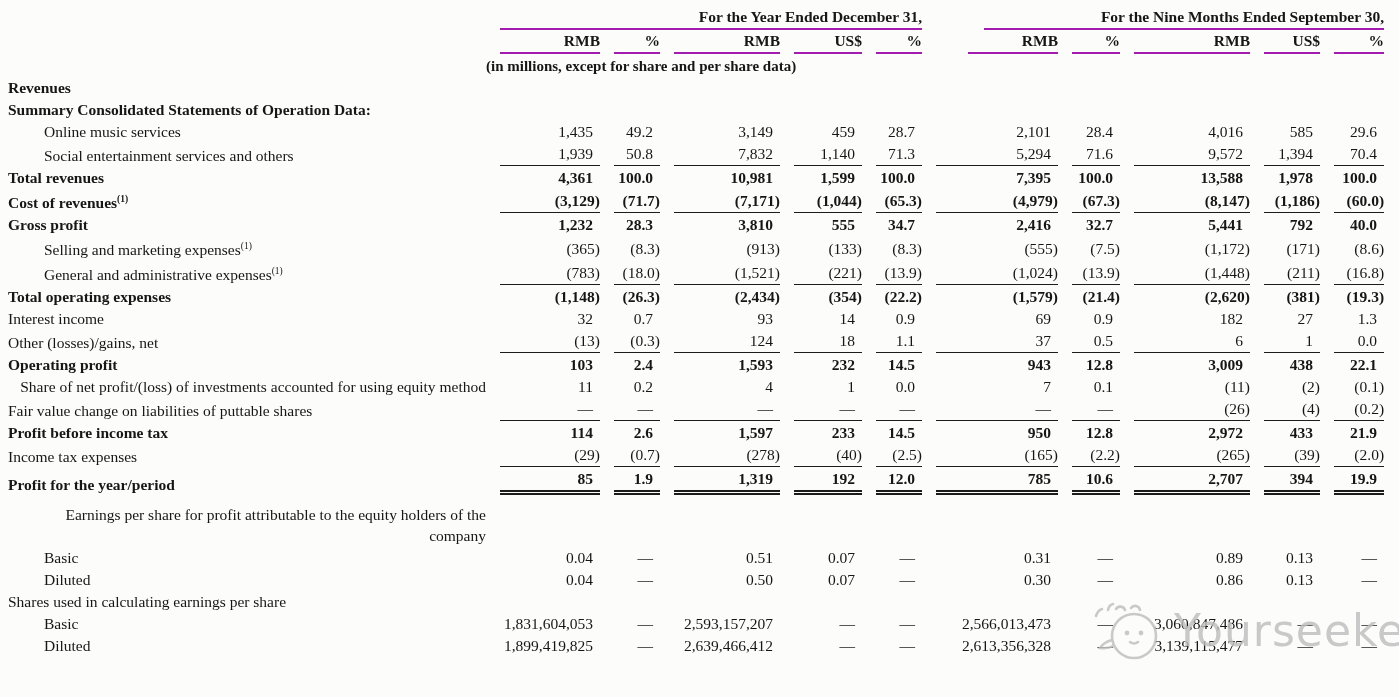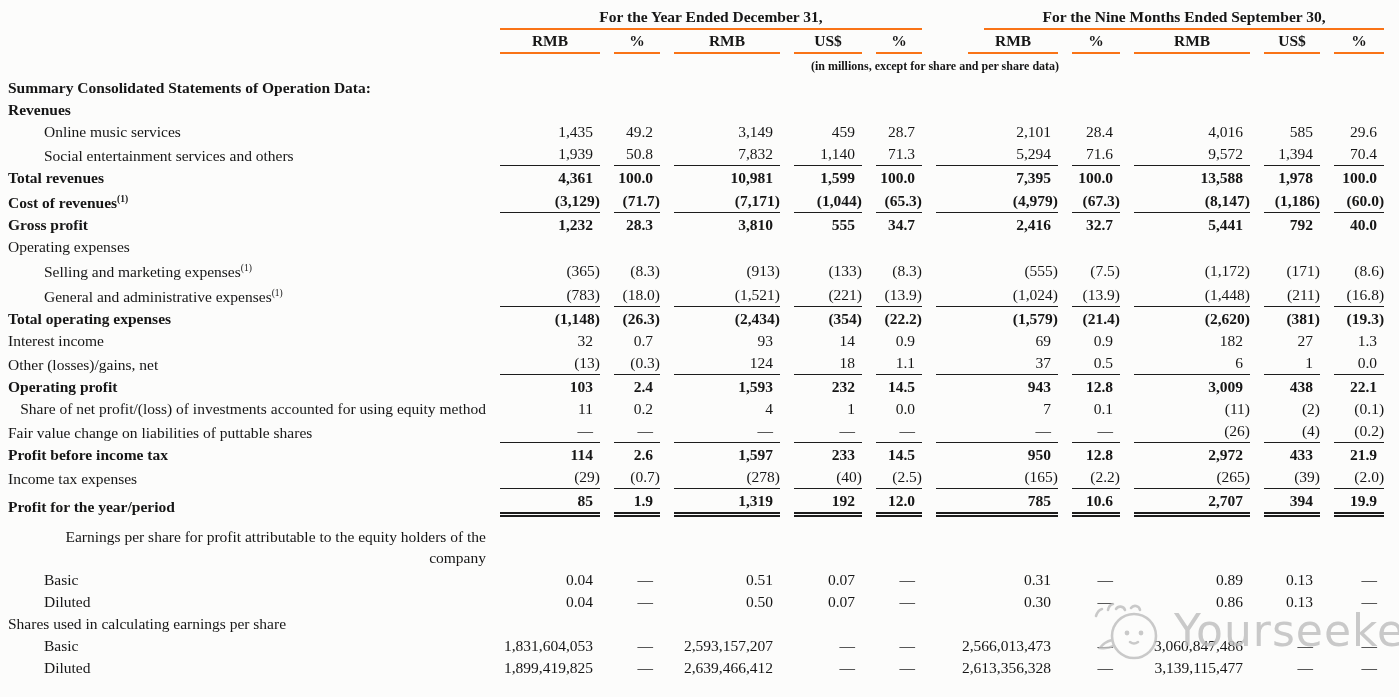--- a/index.html
+++ b/index.html
@@ -21,26 +21,26 @@
   .lbl.hang { padding-left:36px; text-indent:-28px;text-align:right; }
   .b { font-weight:bold; }
   
   .v { text-align:right; padding-left:14px; vertical-align:middle; }
   .v .u { display:block; }
   .u.single { border-bottom:1.7px solid #1c1c1c; padding-bottom:1px; }
   .u.double { border-bottom:5px double #1c1c1c; padding-bottom:1px;text-decoration:underline; }
   .num { display:inline-block; }
   .num.np { padding-right:7px; }
   
-  .hu { display:block; text-align:center; border-bottom:2px solid #f97316; padding-bottom:1px; }
+  .hu { display:block; text-align:right; border-bottom:2px solid #a21caf; padding-bottom:1px; }
   thead th { padding-left:14px; }
   thead th.gpad { padding-left:62px; }
   thead th.gpad2 { padding-left:46px; }
   .grp .hu { font-size:15.5px; }
-  .note { text-align:center; font-weight:bold; font-size:12px; padding-top:2px; line-height:20px; }
+  .note { text-align:left; font-weight:bold; font-size:15px; padding-top:2px; line-height:20px; }
   tr.sp td { height:8px; line-height:8px; font-size:2px; }
   
   .wm {
     position:absolute; left:1086px; top:596px;
     display:flex; align-items:center; gap:6px;
     color:#bfbfbf; opacity:.82;
     font-family:"DejaVu Sans","Liberation Sans",sans-serif;
     font-size:44px; letter-spacing:1px;
     z-index:3; pointer-events:none; white-space:nowrap;
   }
@@ -107,28 +107,28 @@
             <div class="hu"><span>%</span></div>
           </th>
         </tr>
         <tr>
           <td class="lbl"></td>
           <td class="note" colspan="10"><span>(in millions, except for share and per share data)</span></td>
         </tr>
       </thead>
     <tbody>
         <tr class="dr">
+          <td class="lbl b"><span>Revenues</span></td>
+          <td colspan="10"></td>
+        </tr>
+        <tr class="dr">
           <td class="lbl b"><span>Summary Consolidated Statements of Operation Data:</span></td>
           <td colspan="10"></td>
         </tr>
         <tr class="dr">
-          <td class="lbl b"><span>Revenues</span></td>
-          <td colspan="10"></td>
-        </tr>
-        <tr class="dr">
           <td class="lbl ind1"><span>Online music services</span></td>
           <td class="v">
             <div class="u"><span class="num np">1,435</span></div>
           </td>
           <td class="v">
             <div class="u"><span class="num np">49.2</span></div>
           </td>
           <td class="v">
             <div class="u"><span class="num np">3,149</span></div>
           </td>
@@ -278,24 +278,20 @@
           </td>
           <td class="v b">
             <div class="u"><span class="num np">5,441</span></div>
           </td>
           <td class="v b">
             <div class="u"><span class="num np">792</span></div>
           </td>
           <td class="v b">
             <div class="u"><span class="num np">40.0</span></div>
           </td>
-        </tr>
-        <tr class="dr">
-          <td class="lbl"><span>Operating expenses</span></td>
-          <td colspan="10"></td>
         </tr>
         <tr class="dr">
           <td class="lbl ind1"><span>Selling and marketing expenses</span><sup style="font-size: 9.5px;">(1)</sup></td>
           <td class="v">
             <div class="u"><span class="num">(365)</span></div>
           </td>
           <td class="v">
             <div class="u"><span class="num">(8.3)</span></div>
           </td>
           <td class="v">

